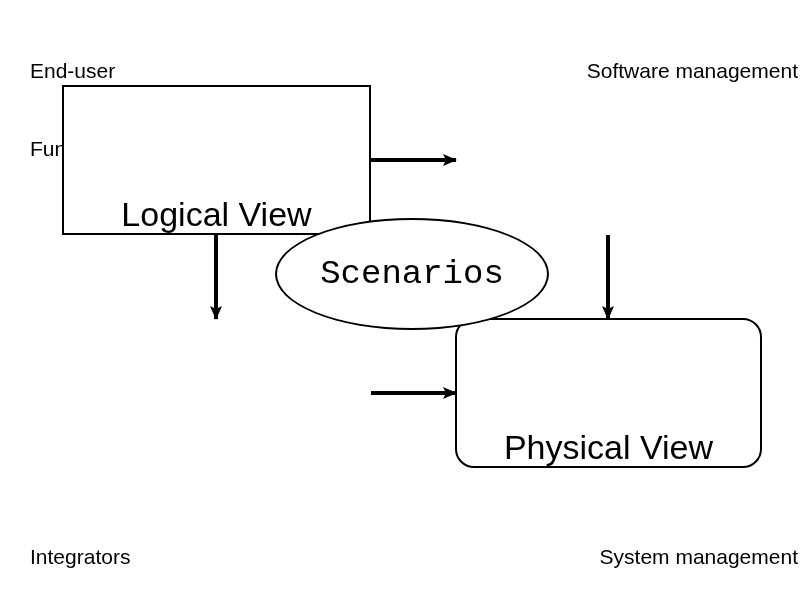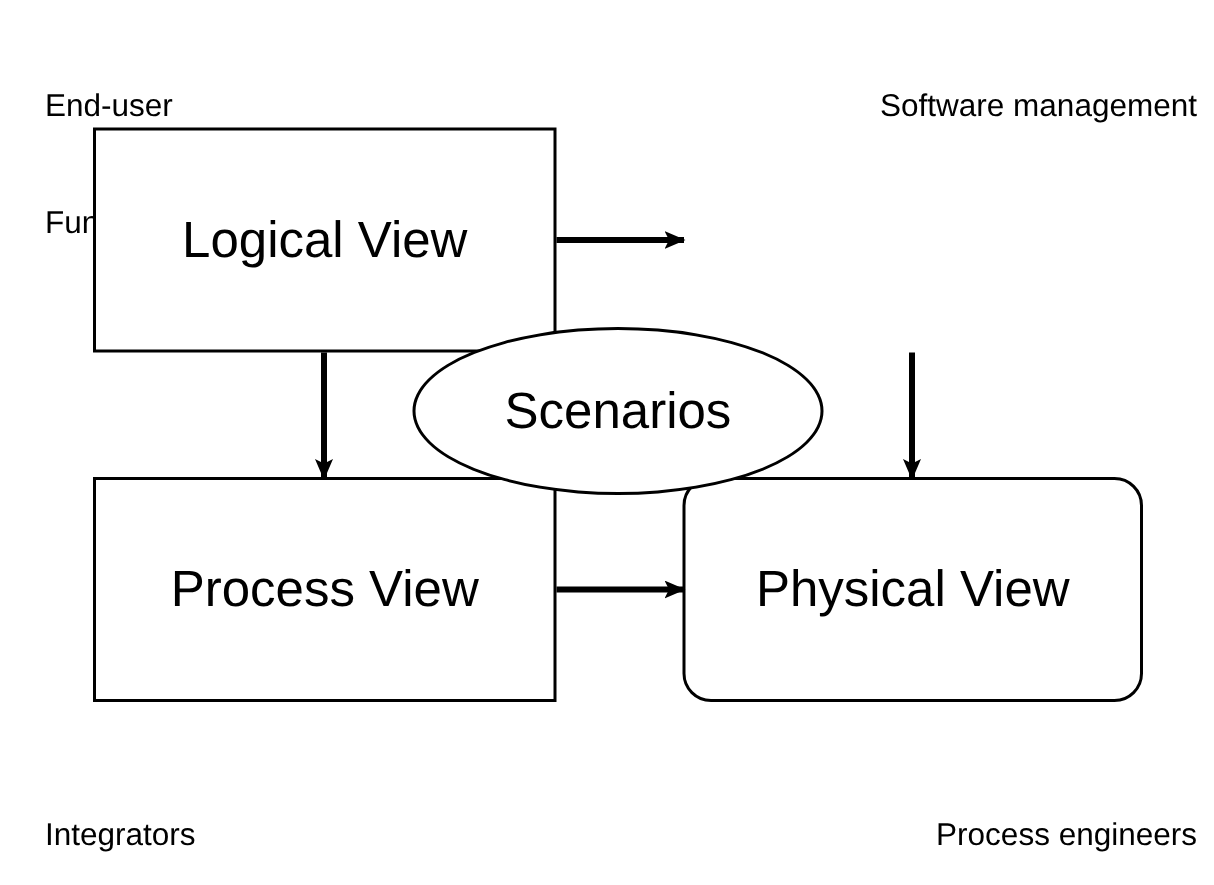--- a/index.html
+++ b/index.html
@@ -41,21 +41,21 @@
   #label-bottom-left{ left: 30px;  top: 492px; text-align: left; }
   #label-bottom-right{right: 18px; top: 492px; text-align: right; }
   .corner-label .line { display: block; }
 
   .view-box {
     position: absolute;
     border: 2px solid #000000;
     background: #ffffff;
     box-sizing: border-box;
     display: flex;
-    align-items: center;
+    align-items: flex-end;
     justify-content: center;
     text-align: center;
   }
   .view-box .box-label {
     font-size: 34px;
     line-height: 38px;
     color: #000000;
     white-space: pre-line;
   }
   #box-logical      { left: 62px;  top: 85px;  width: 309px; height: 150px; }
@@ -70,20 +70,21 @@
     width: 274px;
     height: 112px;
     border: 2px solid #000000;
     border-radius: 50%;
     background: #ffffff;
     box-sizing: border-box;
     display: flex;
     align-items: center;
     justify-content: center;
     z-index: 5;
+    font-family: Liberation Mono, monospace;
   }
   .scenarios-ellipse .ellipse-label {
     font-size: 34px;
     line-height: 38px;
     color: #000000;
   }
   .arrow-layer { z-index: 3; }
 </style>
 </head>
 <body>
@@ -126,33 +127,30 @@
     <span class="line">Software management</span>
   </div>
 
   <div class="corner-label" id="label-bottom-left">
     <span class="line">Integrators</span>
     
     
   </div>
 
   <div class="corner-label" id="label-bottom-right">
-    <span class="line">Process engineers</span>
+    <span class="line">System management</span>
     
     
   </div>
 
   <div class="view-box" id="box-logical">
     <span class="box-label">Logical View</span>
   </div>
 
 
-  <div class="view-box" id="box-process">
-    <span class="box-label">Process View</span>
-  </div>
 
   <div class="view-box" id="box-physical">
     <span class="box-label">Physical View</span>
   </div>
 
   <div class="scenarios-ellipse">
     <span class="ellipse-label">Scenarios</span>
   </div>
 
 </div>

